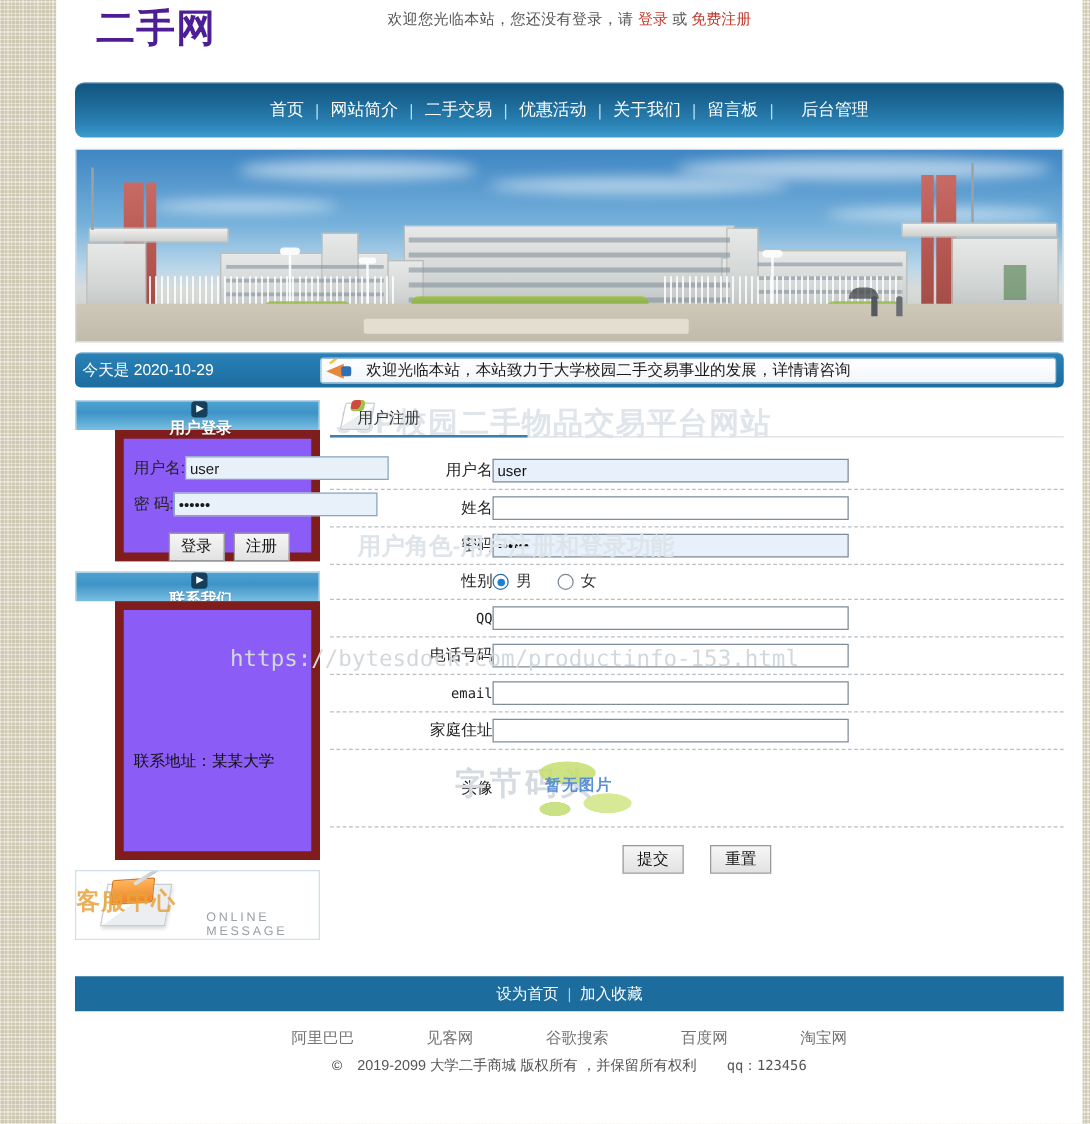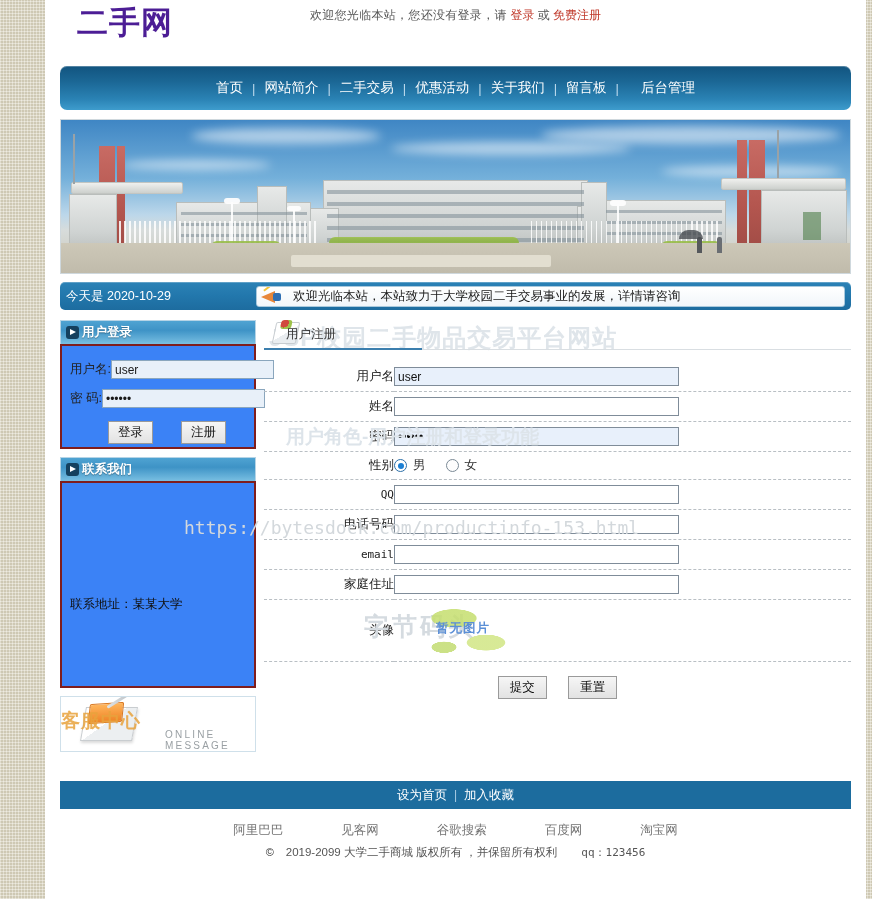--- a/index.html
+++ b/index.html
@@ -195,20 +195,21 @@
   .sidebar { width: 196px; flex: 0 0 196px; }
   .panel { margin-bottom: 8px; }
   .panel-head {
     height: 24px;
     border: 1px solid #b6d4e6;
     border-bottom: none;
     background: linear-gradient(to bottom, #4fa3d2 0%, #3e93c6 40%, #79bfe2 100%);
     display: flex;
     align-items: center;
     padding-left: 5px;
+    flex-direction: column;
   }
   .arrow-icon {
     width: 13px; height: 13px;
     background: #14405e;
     border-radius: 3px;
     position: relative;
     margin-right: 3px;
     flex: 0 0 auto;
   }
   .arrow-icon::after {
@@ -220,23 +221,24 @@
     border-bottom: 3.5px solid transparent;
     border-left: 6px solid #ffffff;
   }
   .panel-head .ptitle {
     color: #ffffff;
     font-size: 12.5px;
     font-weight: bold;
     text-shadow: 0 1px 1px rgba(0,0,0,.3);
   }
   .panel-body {
-    border: 2px solid #7f1d1d;
-    background: #3b82f6;
+    border: 7px solid #7f1d1d;
+    background: #8b5cf6;
     padding: 10px 8px;
+    margin-left: 32px;
   }
   .login-body { height: 105px; padding-top: 14px; }
   .frow {
     display: flex;
     align-items: center;
     margin-bottom: 10px;
   }
   .frow label {
     width: 56px;
     text-align: left;

